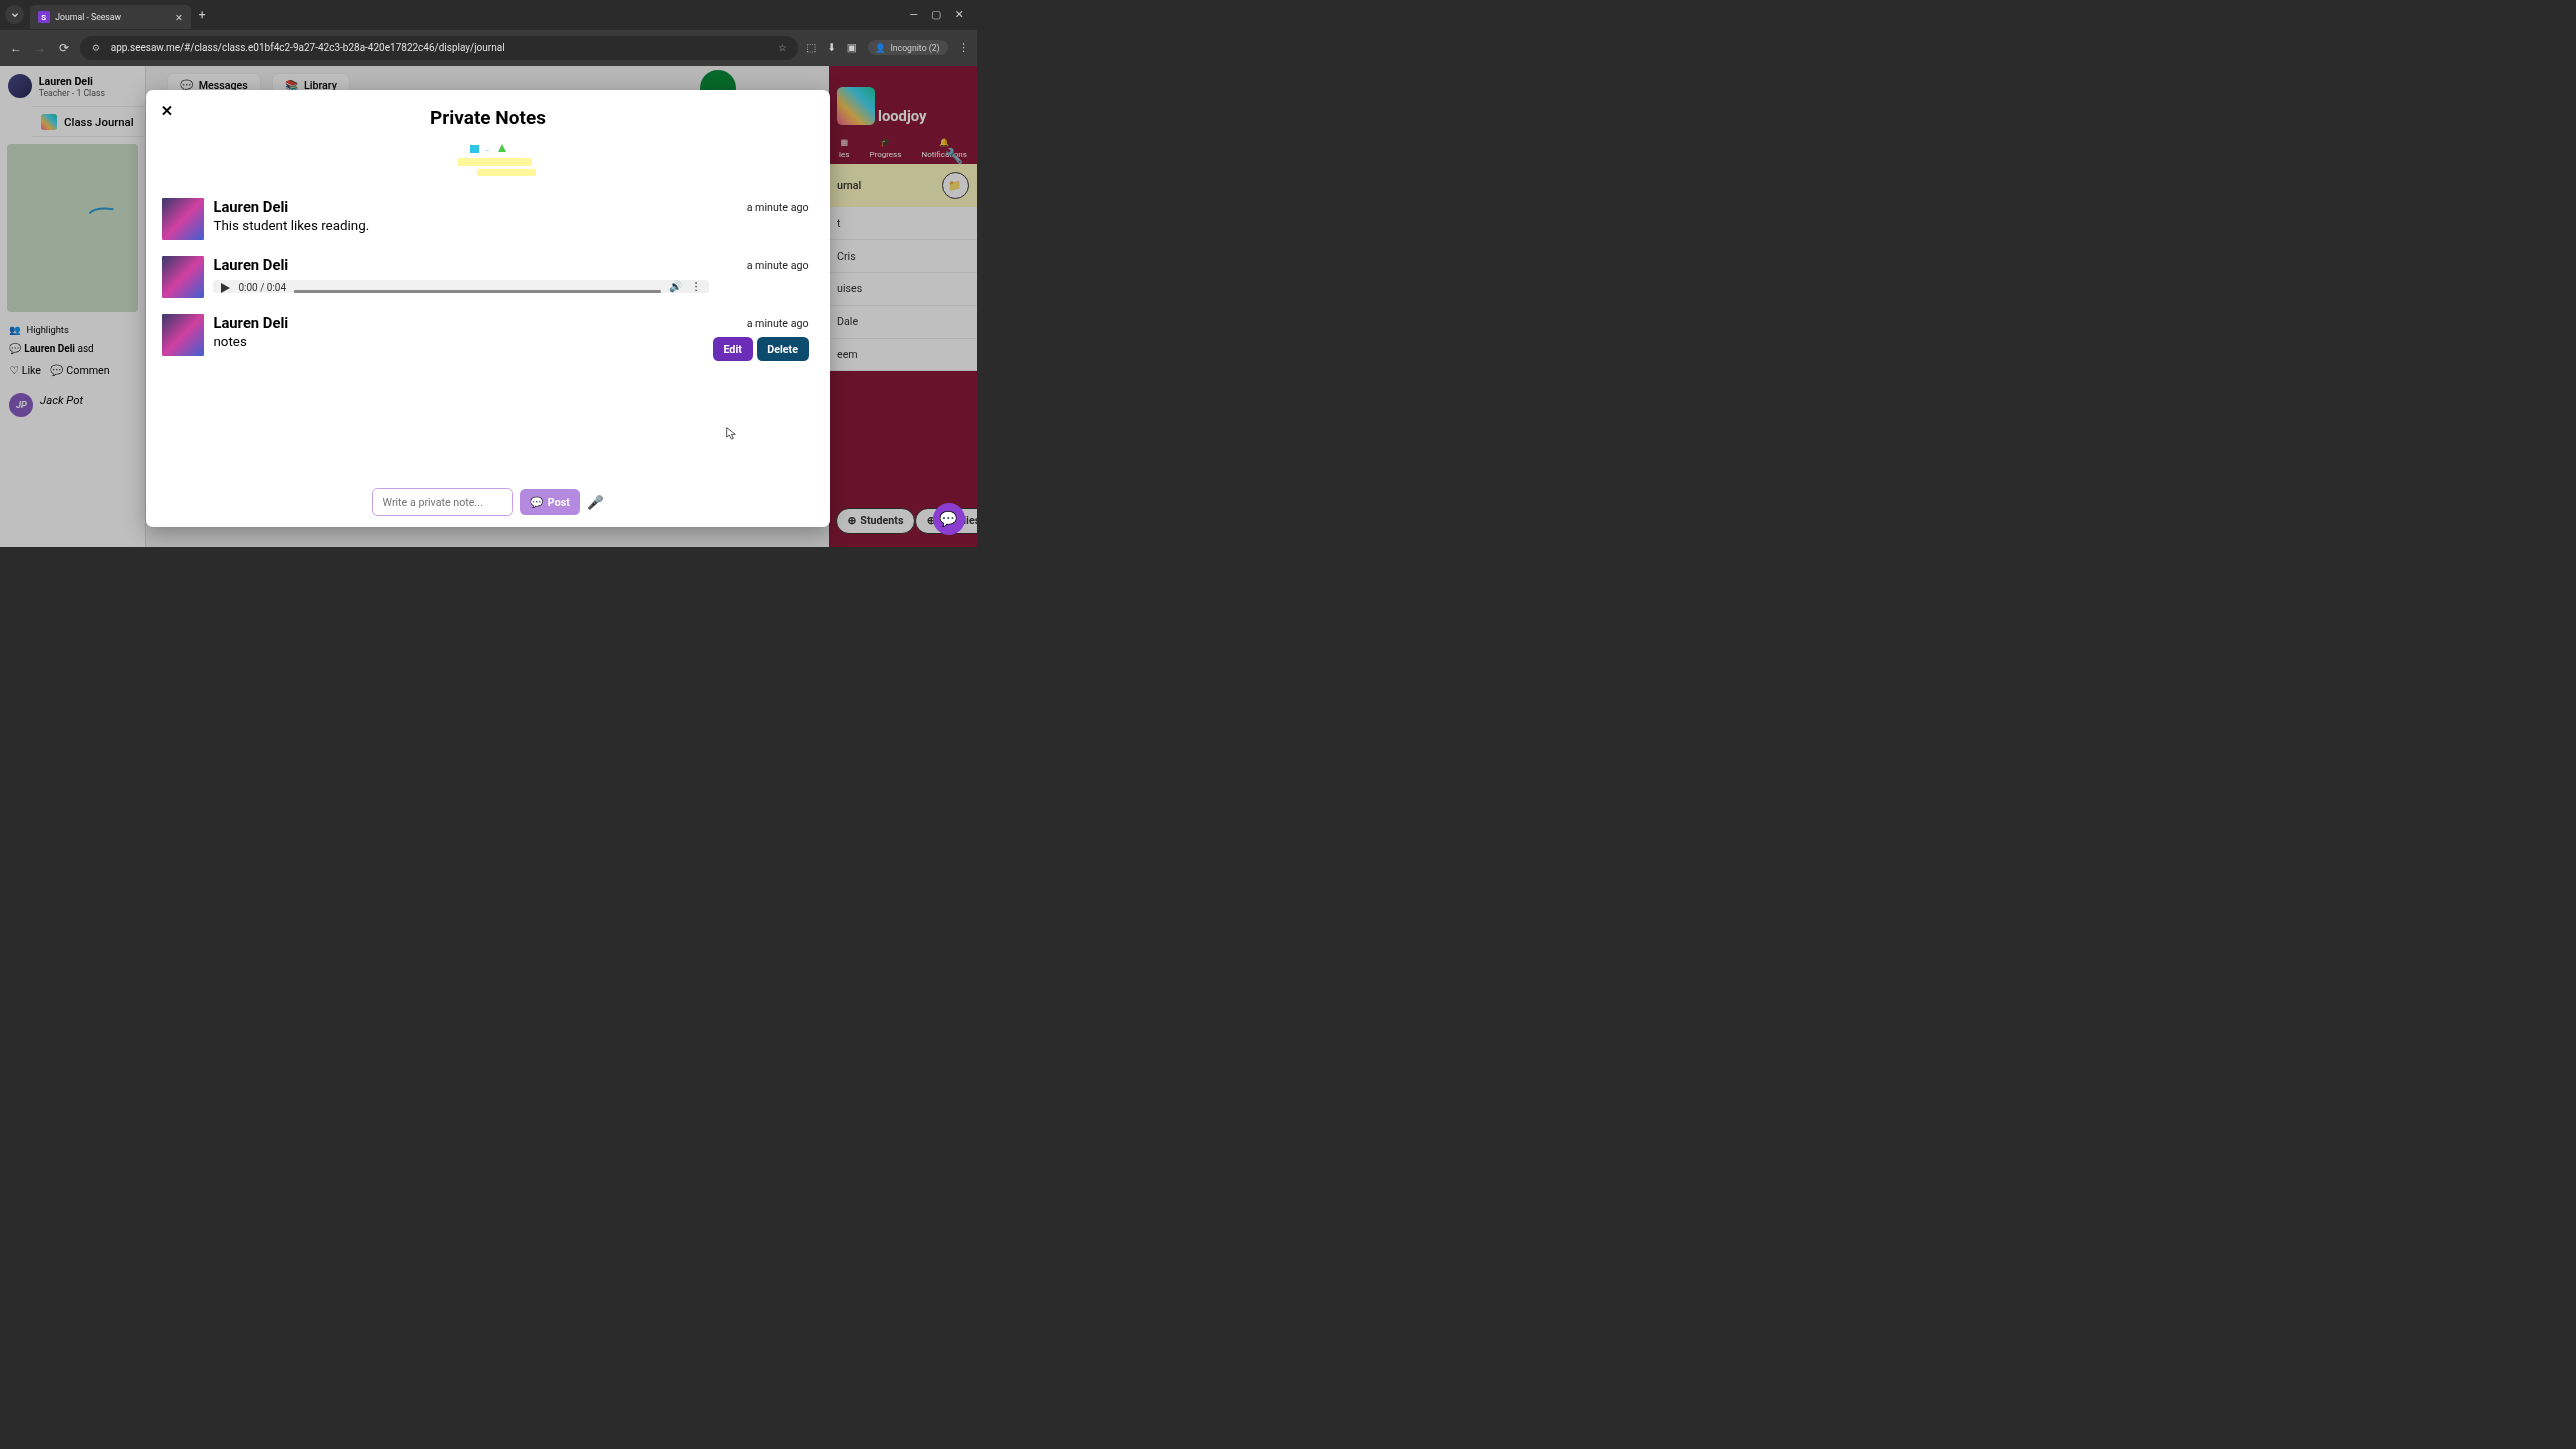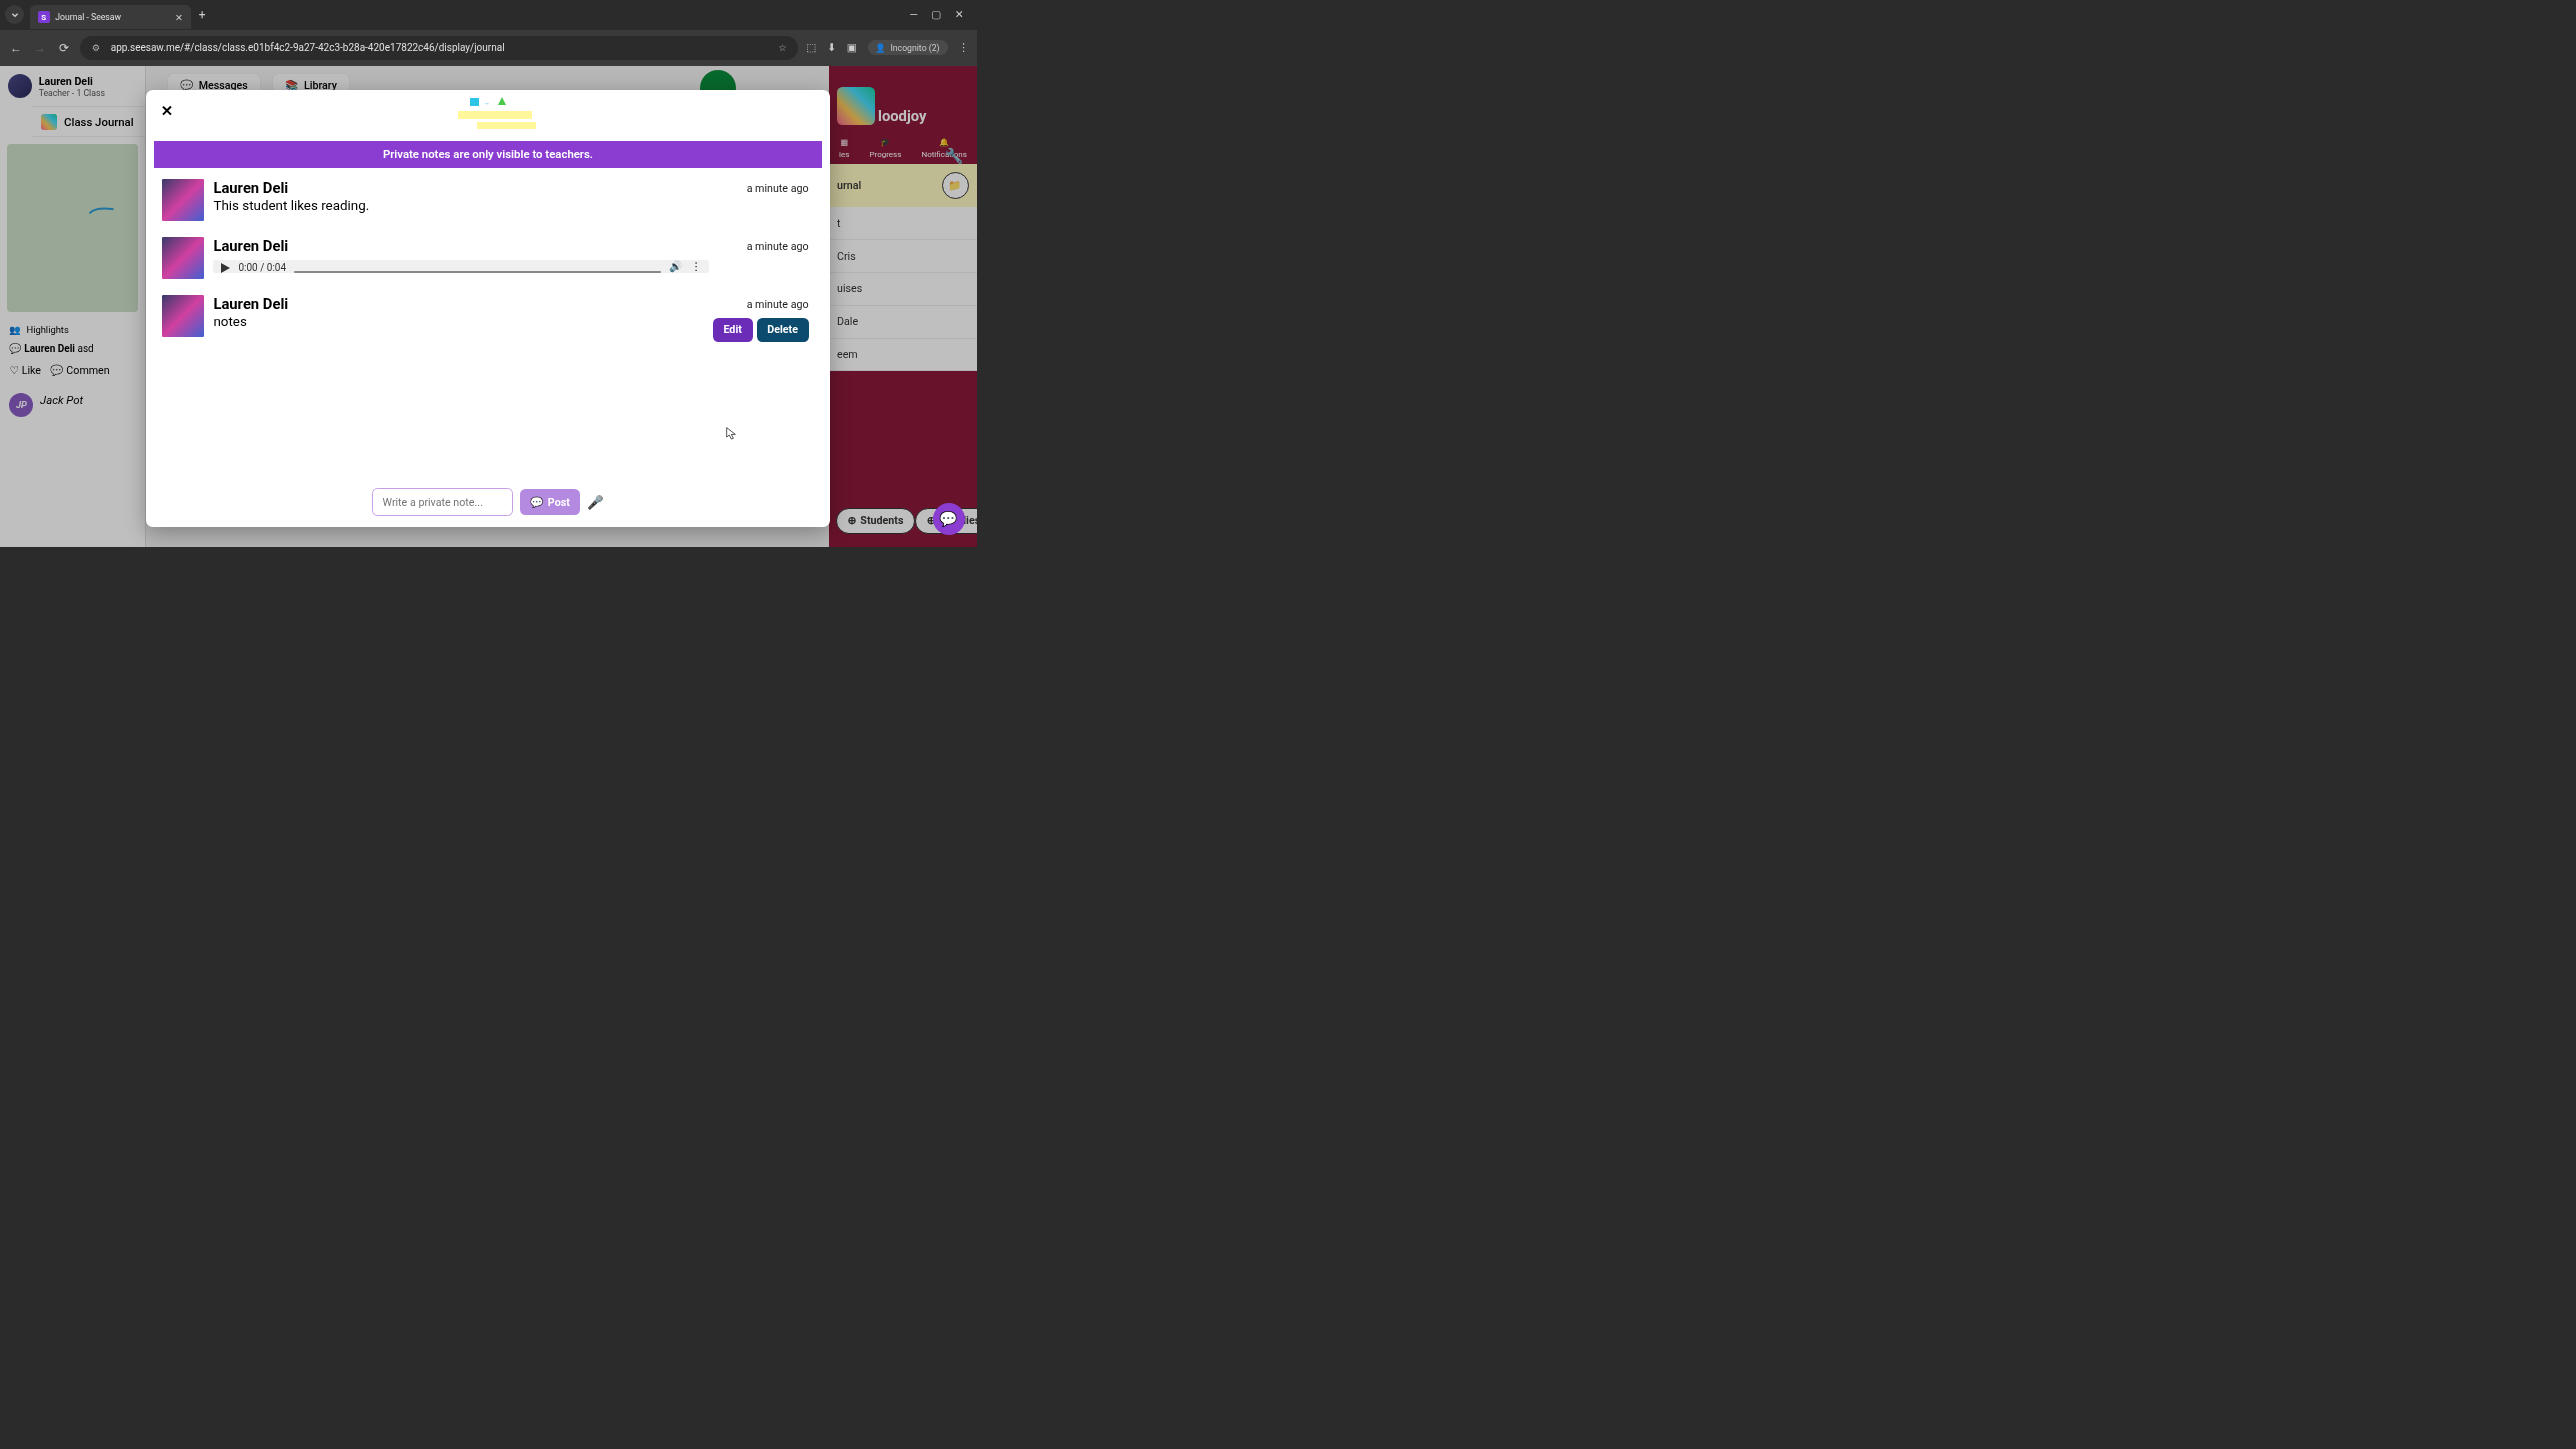--- a/index.html
+++ b/index.html
@@ -223,28 +223,28 @@
     <div class="fam-btn">
         <span>⊕</span>
         <span>Families</span>
       </div>
   </div>
 </div>
 
 <div class="modal-backdrop"></div>
 <div class="modal">
   <span class="modal-close">✕</span>
+  <div class="modal-title">Private Notes</div>
   <div class="modal-thumb">
     <div class="thumb-sq"></div>
     <span class="thumb-arrow">→</span>
     <div class="thumb-tri"></div>
     <div class="thumb-squig"></div>
     <div class="thumb-squig2"></div>
   </div>
-  <div class="purple-banner">Private notes are only visible to teachers.</div>
   <div class="notes-list">
 
     <div class="note">
       <div class="note-avatar"></div>
       <div class="note-body">
         <div class="note-author">Lauren Deli</div>
         <div class="note-text">This student likes reading.</div>
       </div>
       <div class="note-time">a minute ago</div>
     </div>

